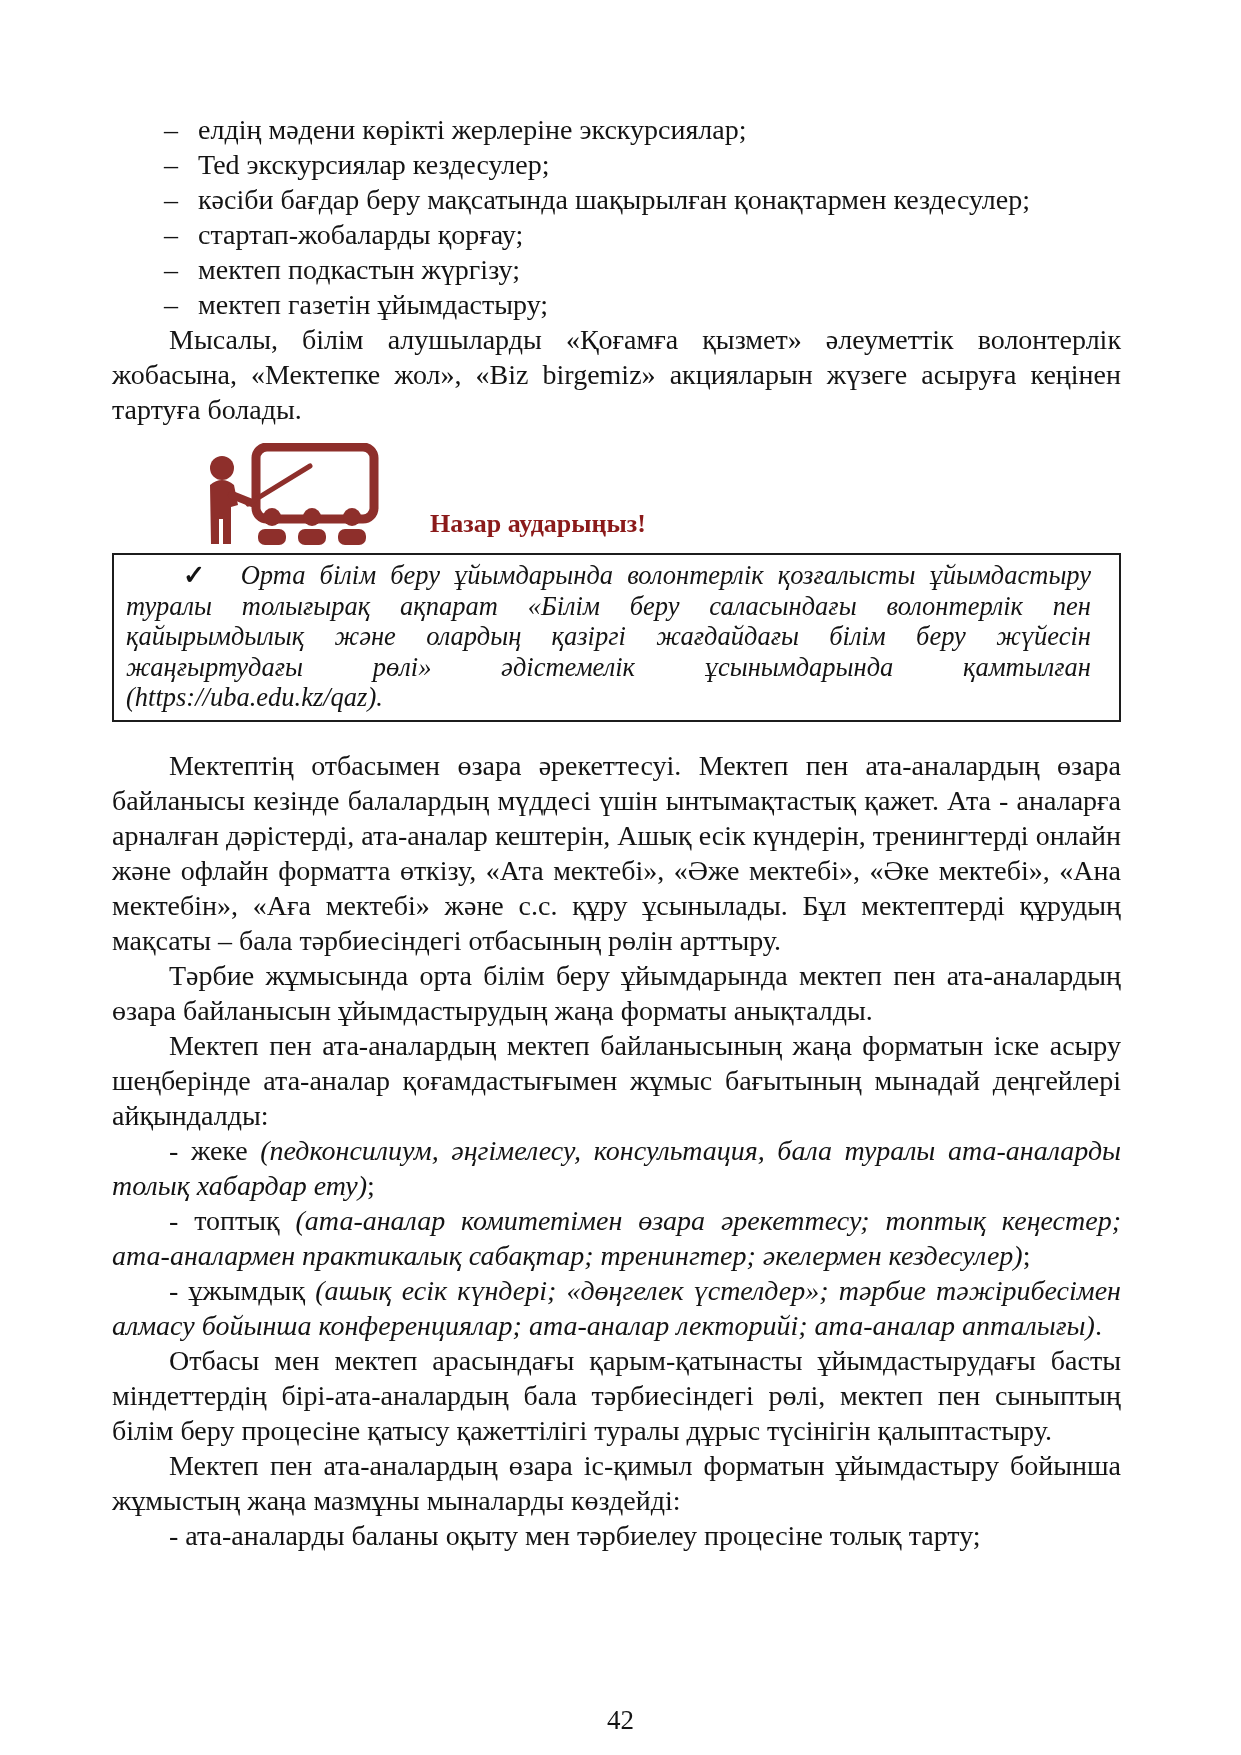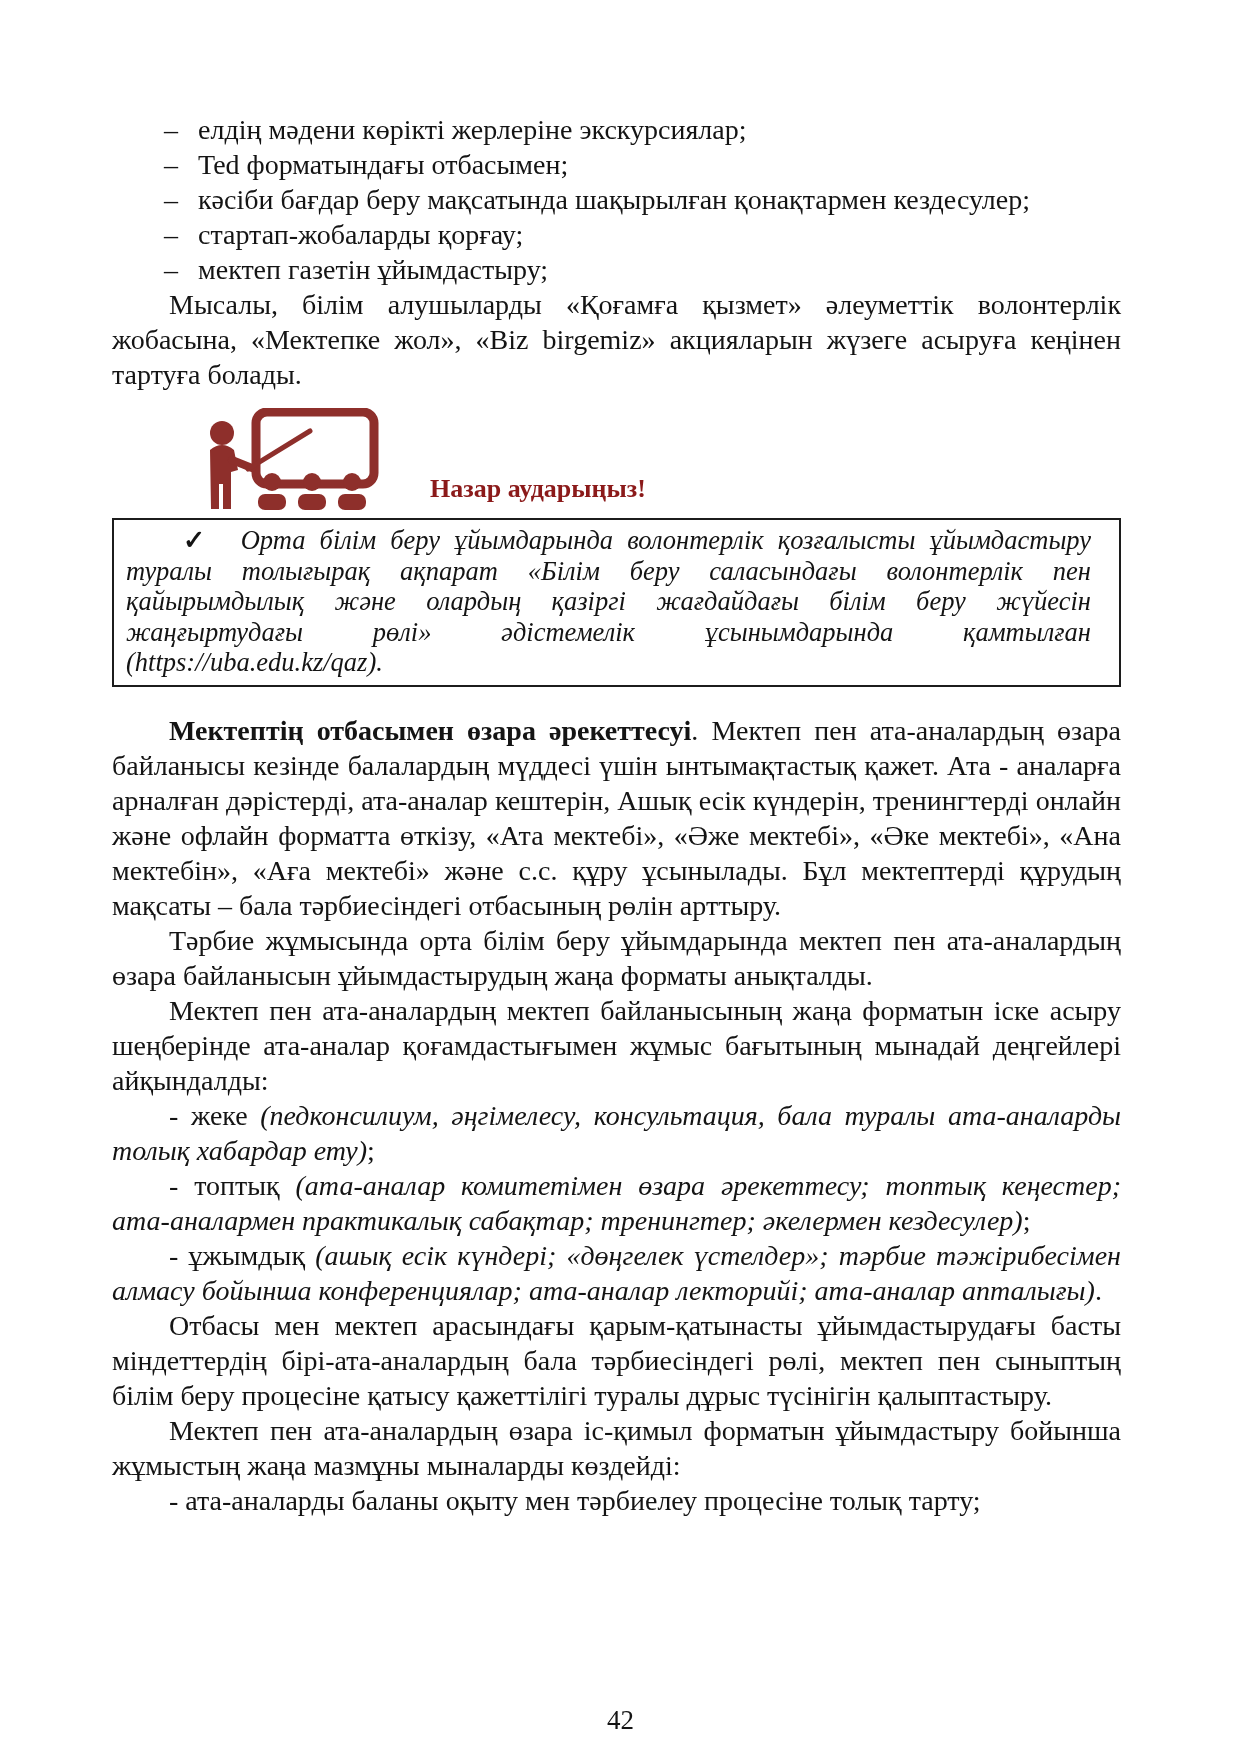--- a/index.html
+++ b/index.html
@@ -16,21 +16,21 @@
   }
   .content {
     position:absolute;
     left:112px; right:120px; top:112px;
   }
   
   .bl-line { padding-left:52px; text-align:left; white-space:nowrap; }
   .bl-line .dash { display:inline-block; width:34px; }
   
   .para { margin:0; text-indent:57px; text-align:justify; }
-  .para b { font-weight:bold; }
+  .para b { font-weight:normal; }
   .para i { font-style:italic; }
   
   .attention {
     margin:14px 0 8px 88px;
     display:flex; align-items:flex-end; gap:30px;
     height:104px;
   }
   .att-icon { width:200px; height:102px; flex:0 0 auto; }
   .att-title {
     font-weight:bold;
@@ -68,23 +68,24 @@
   }
 </style>
 </head>
 <body>
 
 <div class="page" style="--titlered: #8b1a1a; --iconred: #8e2f2b; --text: #141414;">
   <div class="content">
 
     <section>
       <div class="bl-line"><span class="dash">–</span><span>елдің мәдени көрікті жерлеріне экскурсиялар;</span></div>
-      <div class="bl-line"><span class="dash">–</span><span>Ted форматындағы отбасымен;</span></div>
+      <div class="bl-line"><span class="dash">–</span><span>Ted экскурсиялар кездесулер;</span></div>
       <div class="bl-line"><span class="dash">–</span><span>кәсіби бағдар беру мақсатында шақырылған қонақтармен кездесулер;</span></div>
       <div class="bl-line"><span class="dash">–</span><span>стартап-жобаларды қорғау;</span></div>
+      <div class="bl-line"><span class="dash">–</span><span>мектеп подкастын жүргізу;</span></div>
       <div class="bl-line"><span class="dash">–</span><span>мектеп газетін ұйымдастыру;</span></div>
     </section>
 
     <p class="para">Мысалы, білім алушыларды «Қоғамға қызмет» әлеуметтік волонтерлік жобасына, «Мектепке жол», «Biz birgemiz» акцияларын жүзеге асыруға кеңінен тартуға болады.</p>
 
     <div class="attention">
       <span class="att-icon">
         <svg viewBox="0 0 200 102" width="200" height="102" aria-hidden="true">
           <g stroke="var(--iconred,#8e2f2b)" fill="none">
             <rect x="56" y="4" width="118" height="72" rx="11" stroke-width="9"></rect>

